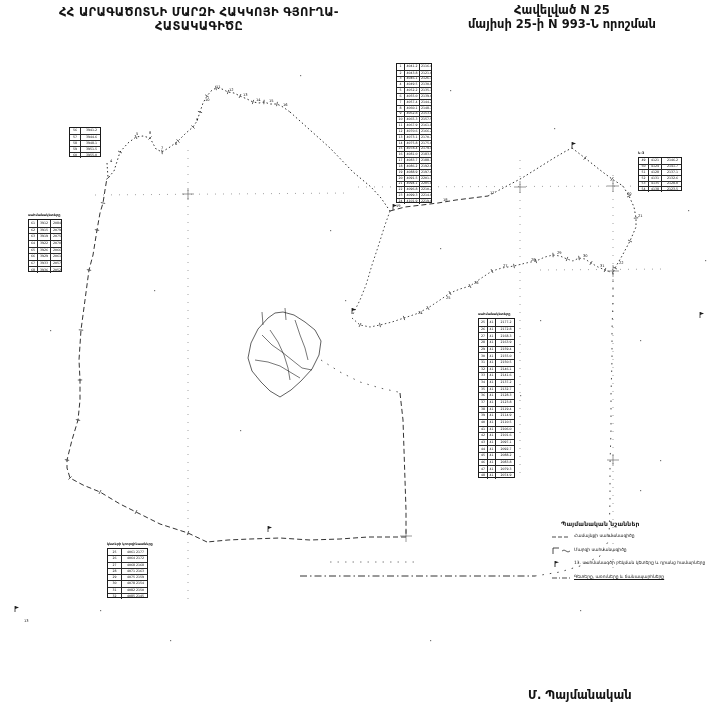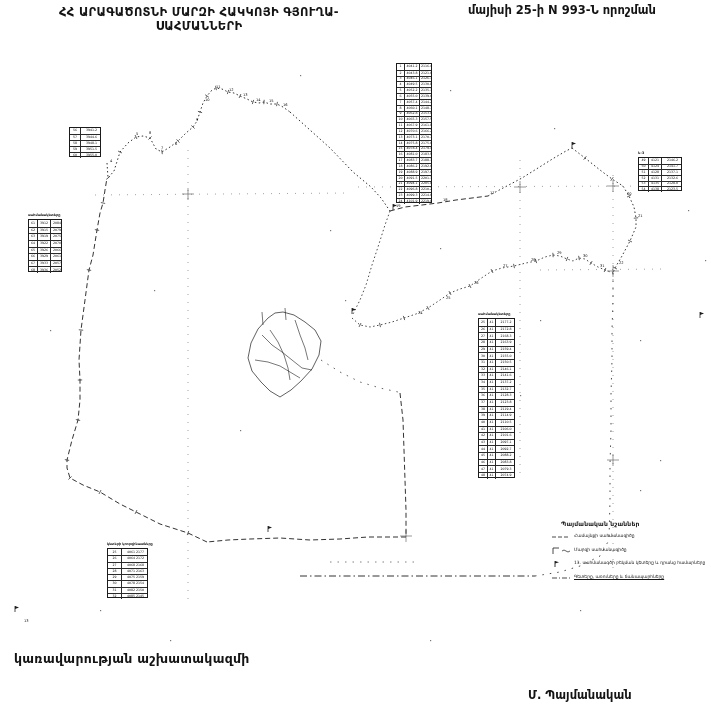--- a/index.html
+++ b/index.html
@@ -31,24 +31,25 @@
   .legend-label{font-size:4.4px;line-height:1.05;color:#161616;}
   .legend-label.u{text-decoration:underline;}
 </style>
 </head>
 <body>
 
 <div class="page">
 
   <div class="title-left">
     <div>ՀՀ ԱՐԱԳԱԾՈՏՆԻ ՄԱՐԶԻ ՀԱԿԿՈՅԻ ԳՅՈՒՂԱ-</div>
-    <div>ՍԱՀՄԱՆՆԵՐԻ</div>
+    <div>ՀԱՏԱԿԱԳԻԾԸ</div>
   </div>
 
   <div class="title-right">
+    <div>Հավելված N 25</div>
     <div>մայիսի 25-ի N 993-Ն որոշման</div>
   </div>
 
   <svg class="map" id="map-svg" width="711" height="718" viewBox="0 0 711 718">
       <polyline points="107,163 108,178 114,171 120,152 128,143 136,137 143,136 150,138 156,149 162,152 170,147 178,141 186,133 193,127 197,121 200,112 203,103 207,96 211,91 216,88 222,89 228,92 234,93 240,96 247,99 253,102 259,103 264,102 270,104 277,104 283,107 290,112" fill="none" stroke="#1c1c1c" stroke-width="0.9" stroke-dasharray="1.5 2.5"></polyline>
       <line x1="109.65566872835514" y1="176.55128986268926" x2="106.34433127164486" y2="179.44871013731074" stroke="#1c1c1c" stroke-width="0.7"></line>
       <line x1="118.03226017980019" y1="151.0161300899001" x2="121.96773982019981" y2="152.9838699100999" stroke="#1c1c1c" stroke-width="0.7"></line>
       <line x1="135.06965197627153" y1="135.00639709201042" x2="136.93034802372847" y2="138.99360290798958" stroke="#1c1c1c" stroke-width="0.7"></line>
       <line x1="151.5556349186104" y1="136.4443650813896" x2="148.4443650813896" y2="139.5556349186104" stroke="#1c1c1c" stroke-width="0.7"></line>
       <line x1="161.6888730162779" y1="149.82211111394543" x2="162.3111269837221" y2="154.17788888605457" stroke="#1c1c1c" stroke-width="0.7"></line>
@@ -572,21 +573,20 @@
         <div class="legend-item">
           <svg class="legend-sym" viewBox="0 0 20 9">
             <line x1="1" y1="5" x2="19" y2="5" stroke="#1c1c1c" stroke-width="0.8" stroke-dasharray="5 2 1 2"></line>
           </svg>
           <span class="legend-label u">Գետերը, առուները և ճանապարհները</span>
         </div>
       </div>
   </div>
 
   <div class="footer-left">
-    <div>կառավարության աշխատակազմի</div>
   </div>
 
   <div class="signature">Մ. Պայմանական</div>
 
 <div class="map-num" style="left: 196px; top: 119px;">9</div>
     <div class="map-num" style="left: 205px; top: 99px;">10</div>
     <div class="map-num" style="left: 216px; top: 86px;">11</div>
     <div class="map-num" style="left: 229px; top: 89px;">12</div>
     <div class="map-num" style="left: 243px; top: 94px;">13</div>
     <div class="map-num" style="left: 256px; top: 99px;">14</div>

